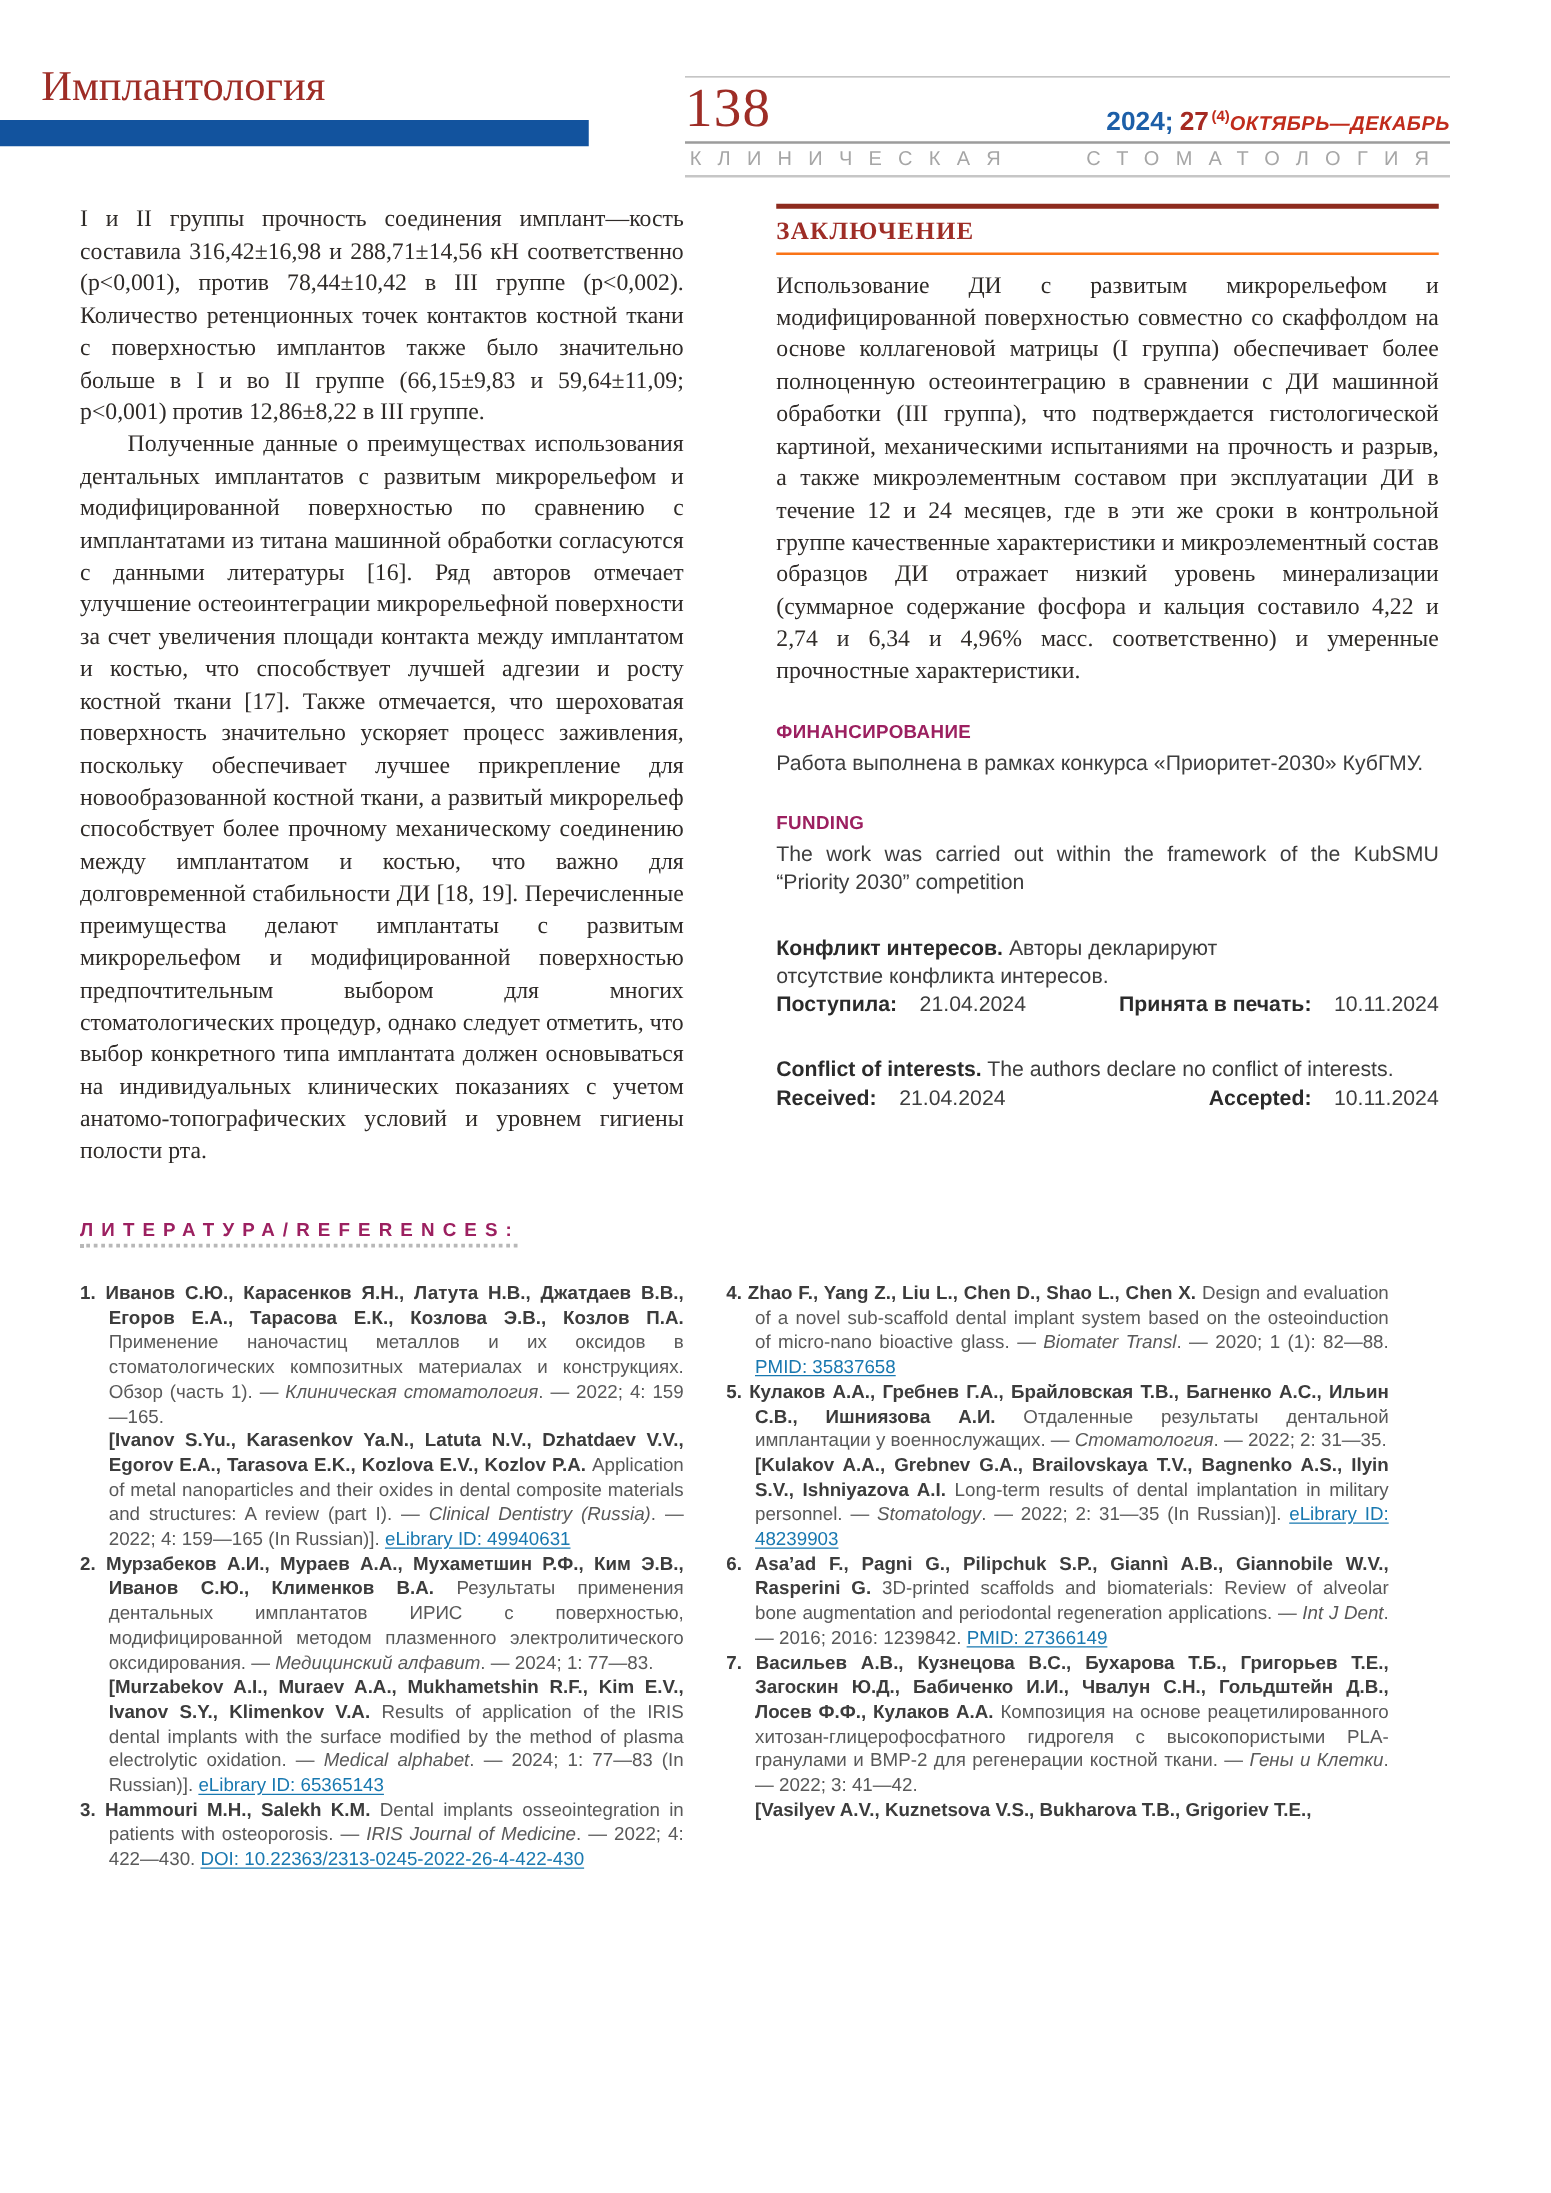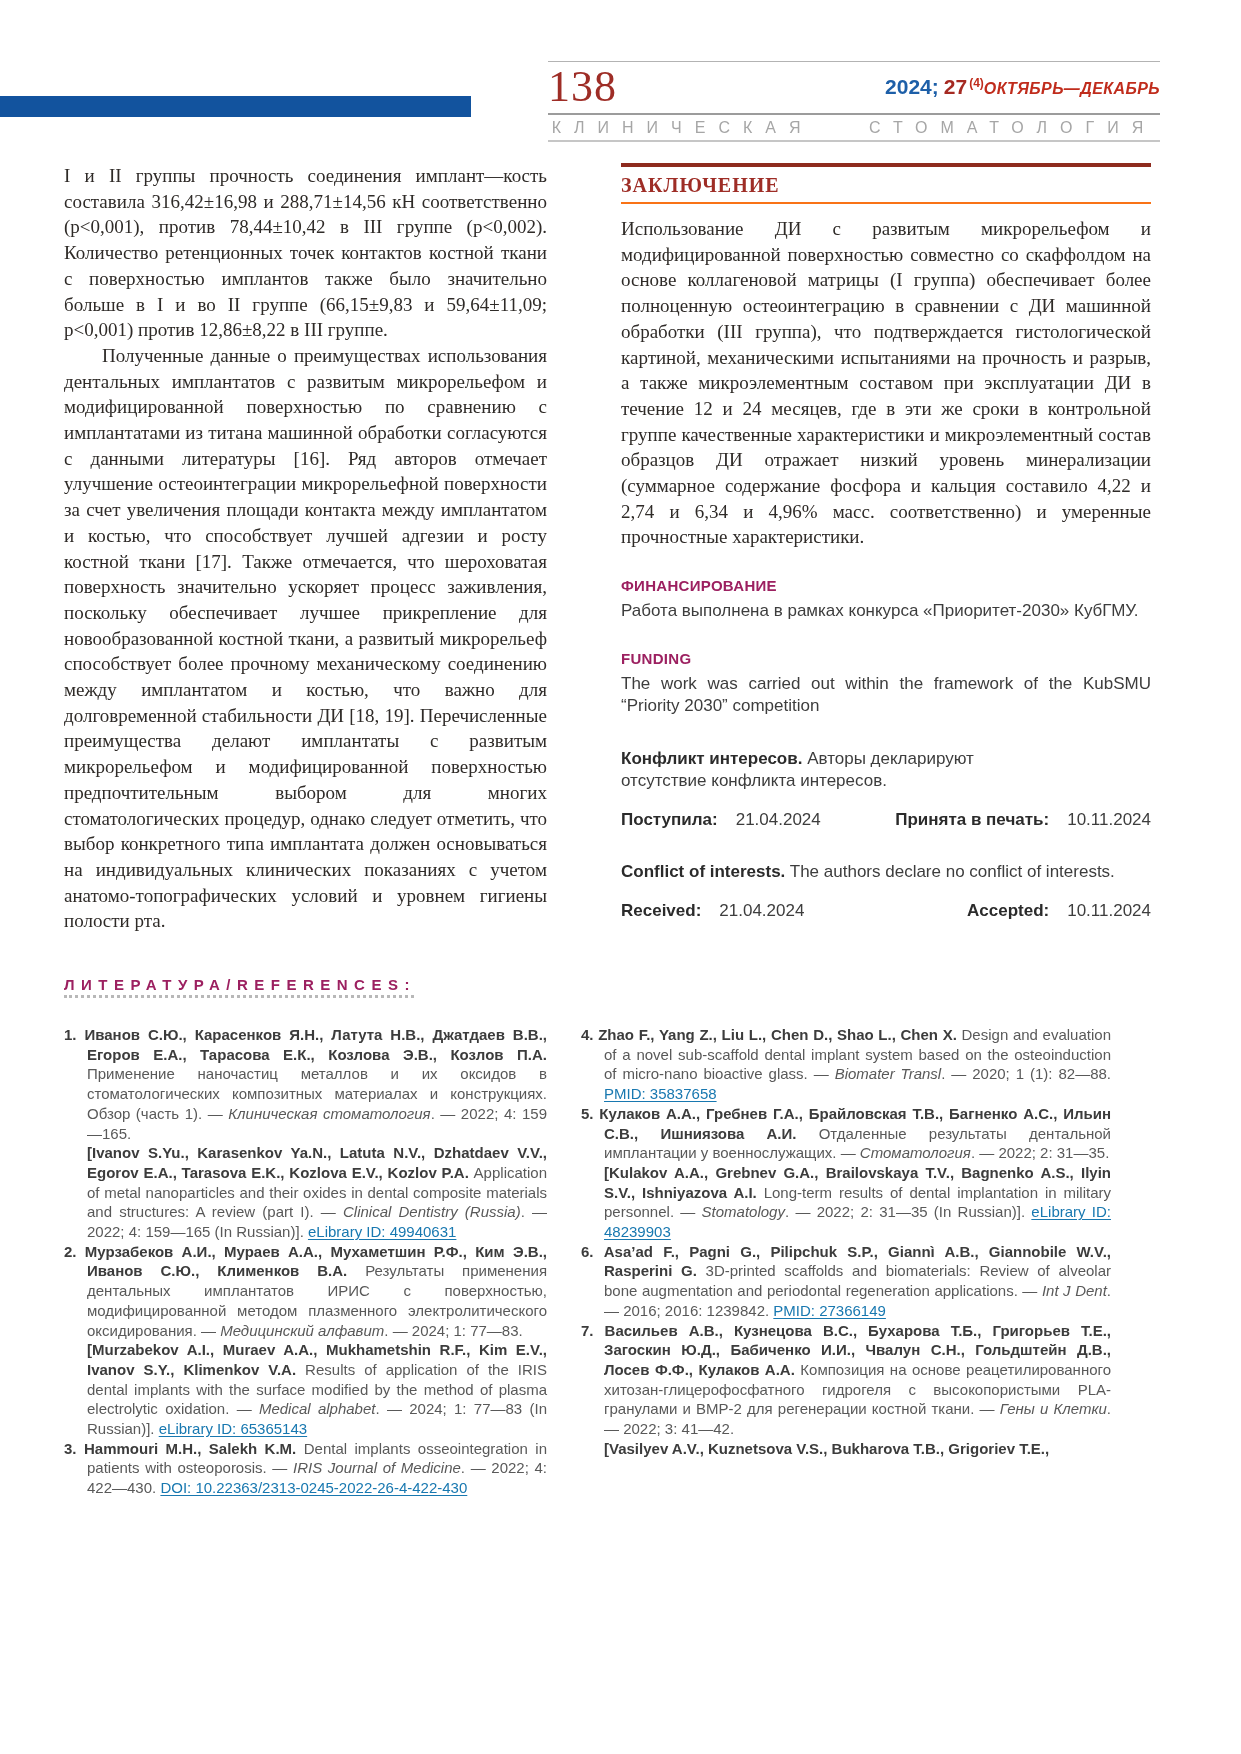--- a/index.html
+++ b/index.html
@@ -5,21 +5,21 @@
   html,body { margin:0; padding:0; background:#ffffff; }
   .page { position:relative; width:1241px; height:1754px; background:#fff; overflow:hidden;
           font-family:"Liberation Sans", sans-serif; }
 
   
   .section-title { position:absolute; left:33px; top:48px; font-family:"Liberation Serif",serif;
                    font-size:34px; line-height:44px; color:#9e2d26; }
   .accent-bar { position:absolute; left:0; top:96px; width:471px; height:21px; background:#12539e; }
   .header-right { position:absolute; left:548px; top:61px; width:612px; }
   .hr-line-top { border-top:1px solid #b3b3b3; }
-  .hr-row { display:flex; justify-content:space-between; align-items:flex-start; padding-top:2px; }
+  .hr-row { display:flex; justify-content:space-between; align-items:flex-end; padding-top:2px; }
   .page-number { font-family:"Liberation Serif",serif; font-size:44px; line-height:46px;
                  color:#9e2d26; letter-spacing:1px; }
   .issue { padding-top:11px; text-align:right; white-space:nowrap; }
   .issue-year { color:#1d5fa8; font-weight:bold; font-size:21px; }
   .issue-vol  { color:#a52a22; font-weight:bold; font-size:21px; margin-left:5px; }
   .issue-sup  { color:#c02c1c; font-weight:bold; font-size:12px; position:relative; top:-7px; margin-left:2px; }
   .issue-months { color:#c02c1c; font-weight:bold; font-size:16px; margin-left:0; letter-spacing:0.4px;font-style:italic; }
   .hr-line-mid { border-top:2px solid #9c9c9c; margin-top:3px; }
   .journal-name { color:#a6a6a6; font-size:16px; line-height:25px; text-align:center;
                   letter-spacing:13px; word-spacing:38px; white-space:nowrap; overflow:hidden; }
@@ -38,21 +38,21 @@
                 letter-spacing:1px; color:#9e2d26; padding:7px 0 5px; }
   .concl-text { margin-top:12px; }
 
   
   .subhead { font-weight:bold; font-size:15px; color:#9c2060; letter-spacing:0.3px; margin:27px 0 6px; }
   .sans-text { font-size:17px; line-height:22.5px; color:#3d3d3d; margin:0; }
   .just { text-align:justify; }
   .conflict-block { margin-top:30px; }
   .conflict-ru-text { width:438px; }
   .bold-label { font-weight:bold; color:#2b2b2b; }
-  .dates-row { display:flex; justify-content:space-between; margin-top:16px;
+  .dates-row { display:flex; justify-content:space-between; margin-top:0;
                font-size:17px; line-height:22.5px; color:#3d3d3d; }
   .date { margin-left:18px; }
 
   
   .refs { position:absolute; left:64px; top:976px; width:1087px; }
   .refs-heading { font-weight:bold; font-size:15px; color:#9c2060; letter-spacing:6.5px; white-space:nowrap; }
   .refs-dots { width:350px; border-bottom:3px dotted #b8b8b8; margin-top:2px; }
   .refs-cols { display:flex; gap:34px; margin-top:27px; }
   .refs-col-left  { width:483px; }
   .refs-col-right { width:530px; }
@@ -62,20 +62,21 @@
   .seg-b { font-weight:bold; color:#3c3c3c; }
   .seg-i { font-style:italic; }
   .seg-t { }
   .ref-link { color:#1878b0; text-decoration:underline; text-underline-offset:2px; }
 </style>
 </head>
 <body>
 
 <div class="page">
 
+  <div class="section-title">Имплантология</div>
   <div class="accent-bar"></div>
 
   <div class="header-right">
     <div class="hr-line-top"></div>
     <div class="hr-row">
       <div class="page-number">138</div>
       <div class="issue">
         <span class="issue-year">2024;</span><span class="issue-vol">27</span><span class="issue-sup">(4)</span><span class="issue-months">ОКТЯБРЬ—ДЕКАБРЬ</span>
       </div>
     </div>

